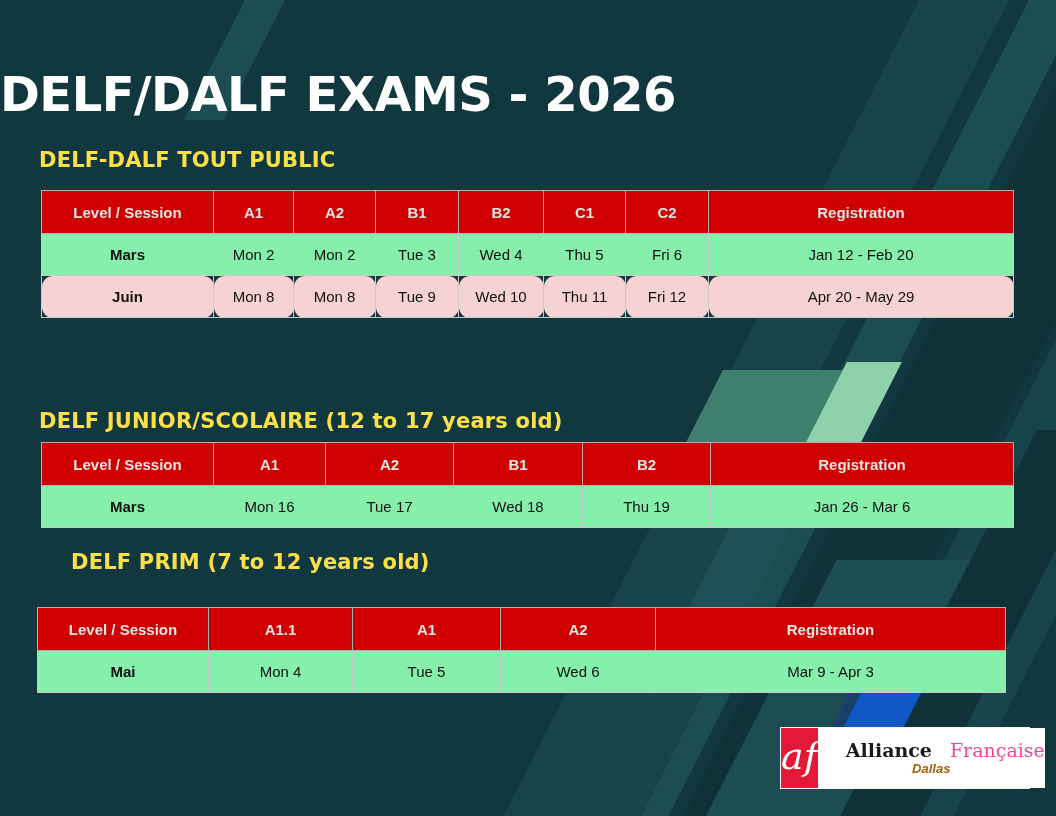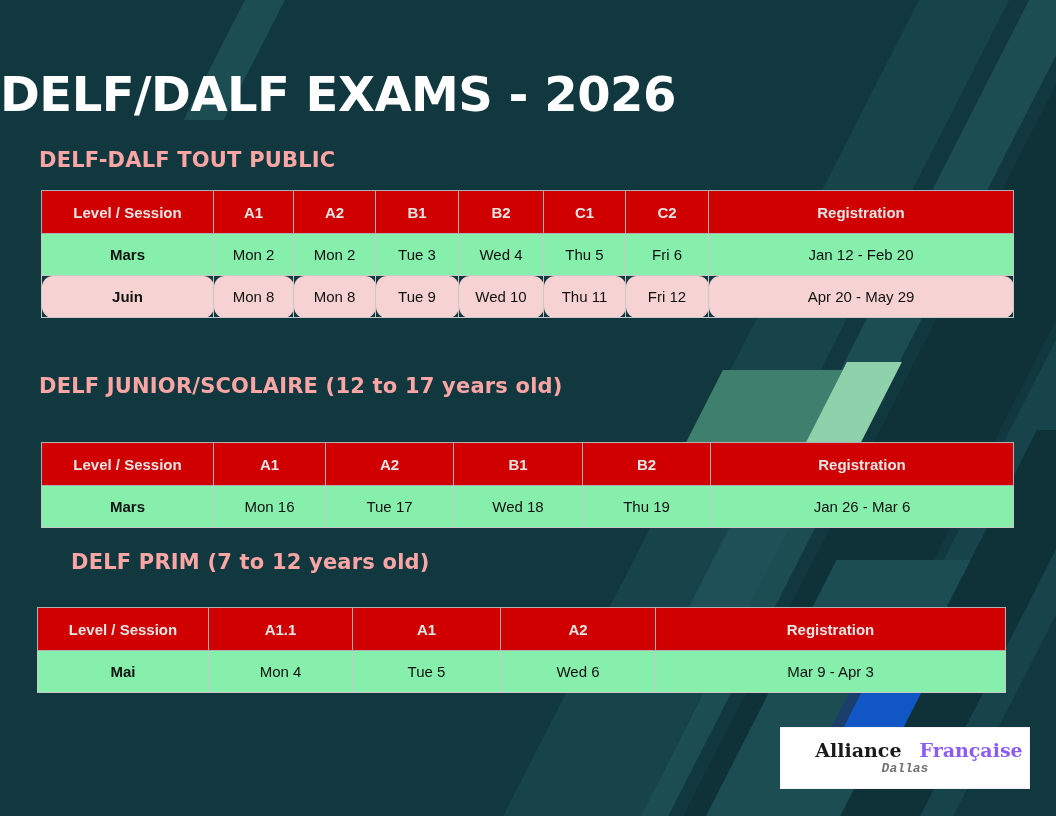--- a/index.html
+++ b/index.html
@@ -76,21 +76,21 @@
     font-family: "DejaVu Sans", sans-serif;
     font-weight: bold;
     font-size: 48px;
     letter-spacing: -0.5px;
     white-space: nowrap;
     margin-top: 32px;
   }
 
   .section-title {
     position: absolute;
-    color: #fca5a5;
+    color: #fde047;
     font-family: "DejaVu Sans", sans-serif;
     font-weight: bold;
     font-size: 21px;
     letter-spacing: 0.2px;
     white-space: nowrap;
   }
 
   table.exam-table {
     position: absolute;
     border-collapse: collapse;
@@ -159,27 +159,27 @@
     box-sizing: border-box;
   }
   .logo-line1 {
     font-family: "DejaVu Serif", serif;
     font-size: 19px;
     color: #1a1a1a;
     line-height: 1.05;
     white-space: nowrap;
   }
   .logo-line1 .bold-part { font-weight: bold; margin-left: 28px; }
-  .logo-line1 .light-part { font-weight: bold; color: #8b5cf6; margin-left: 18px; }
+  .logo-line1 .light-part { font-weight: normal; color: #ec4899; margin-left: 18px; }
   .logo-line2 {
-    font-family: Liberation Mono, monospace;
+    font-family: Liberation Sans, sans-serif;
     font-style: italic;
     font-weight: bold;
     font-size: 13px;
-    color: #737373;
+    color: #a16207;
     line-height: 1.1;
     margin-top: 1px;
   }
 </style>
 </head>
 <body>
 
 <div id="slide">
 
   <div class="bg-layer">
@@ -245,21 +245,21 @@
           <td>Mon 8</td>
           <td>Tue 9</td>
           <td>Wed 10</td>
           <td>Thu 11</td>
           <td>Fri 12</td>
           <td>Apr 20 - May 29</td>
         </tr>
       </tbody>
     </table>
 
-    <div class="section-title" style="left:39px; top:374px;">DELF JUNIOR/SCOLAIRE (12 to 17 years old)</div>
+    <div class="section-title" style="left:39px; top:409px;">DELF JUNIOR/SCOLAIRE (12 to 17 years old)</div>
 
     <table class="exam-table" style="left:41px; top:442px; width:972px;">
       <colgroup>
         <col style="width:172px">
           <col style="width:112px">
           <col style="width:128px">
         <col style="width:129px">
           <col style="width:128px">
           <col style="width:303px">
       </colgroup>
@@ -309,20 +309,21 @@
           <td class="rowhead">Mai</td>
           <td>Mon 4</td>
           <td>Tue 5</td>
           <td>Wed 6</td>
           <td>Mar 9 - Apr 3</td>
         </tr>
       </tbody>
     </table>
 
     <div id="logo">
+      <div id="logo-af">af</div>
       <div id="logo-text">
         <div class="logo-line1"><span class="bold-part">Alliance</span><span class="light-part">Française</span></div>
         <div class="logo-line2">Dallas</div>
       </div>
     </div>
 
   </div>
 </div>
 
 </body></html>

